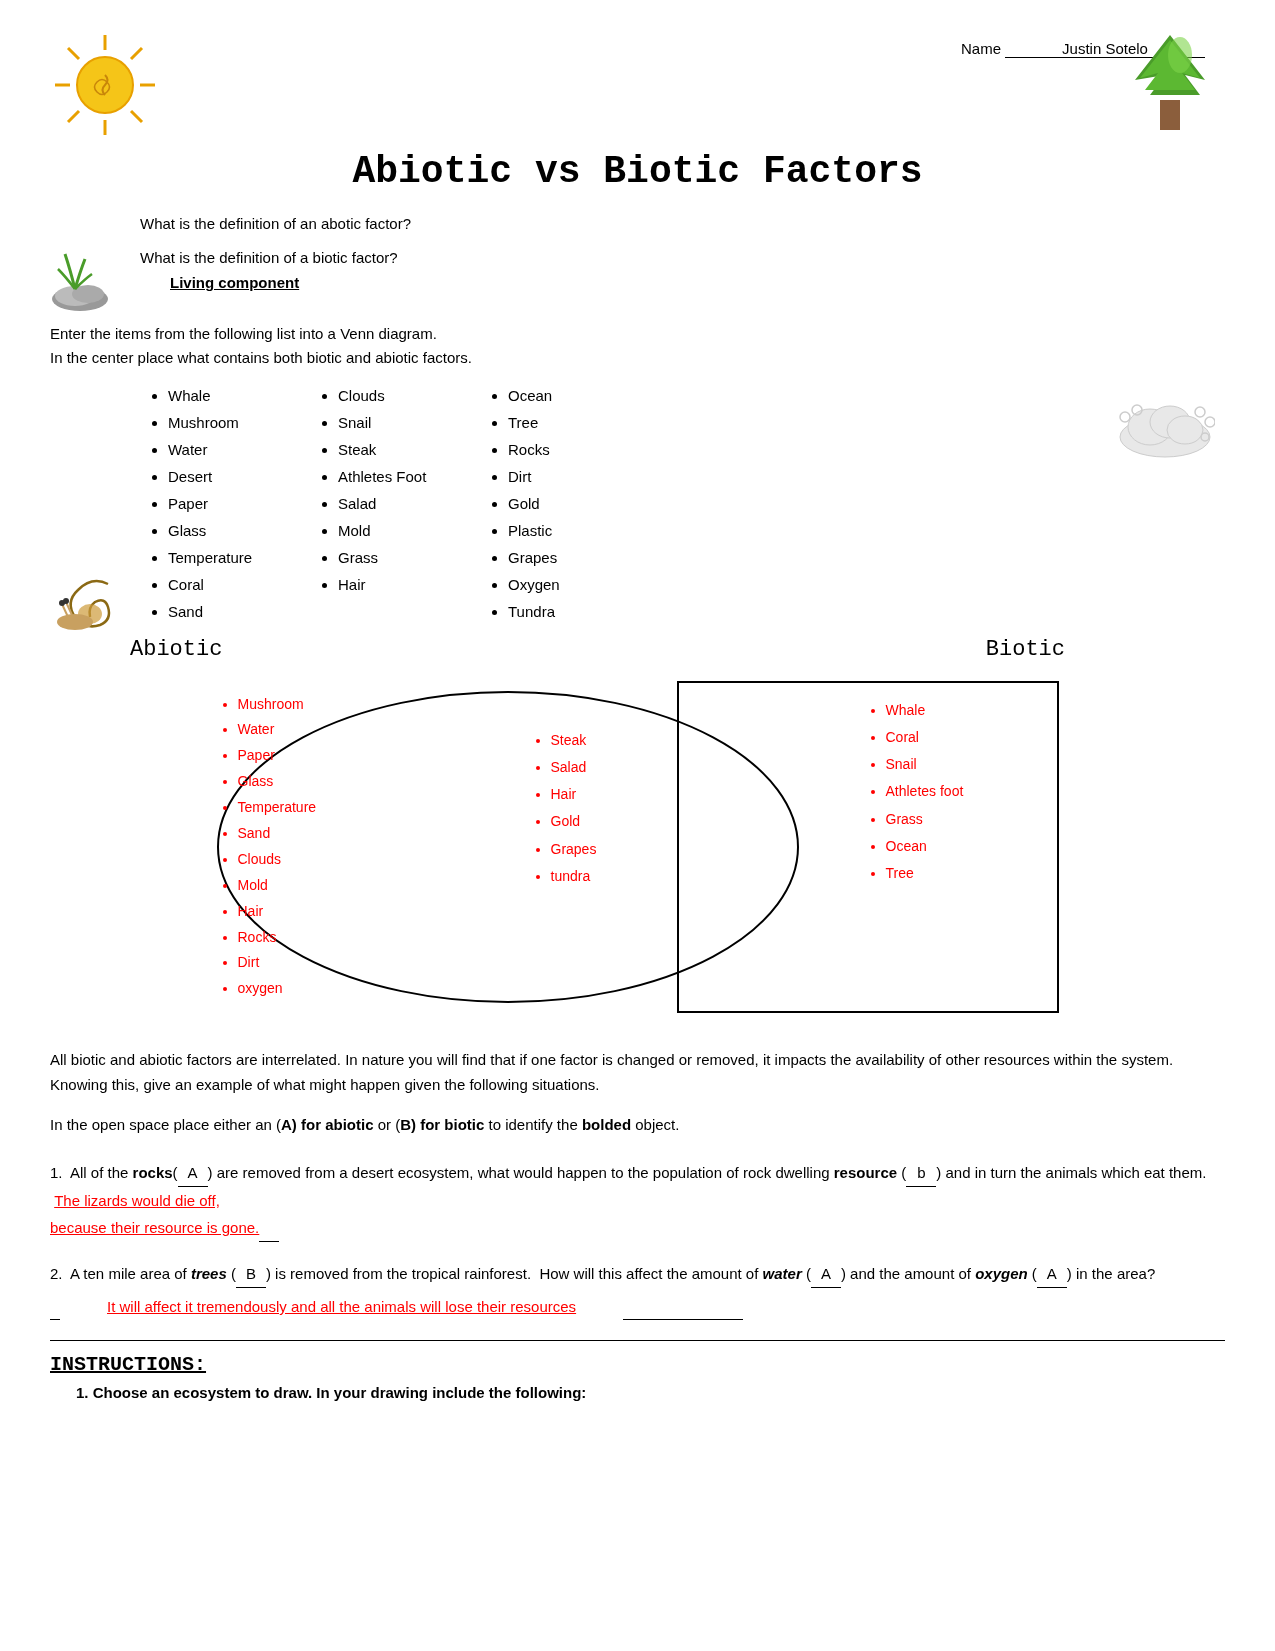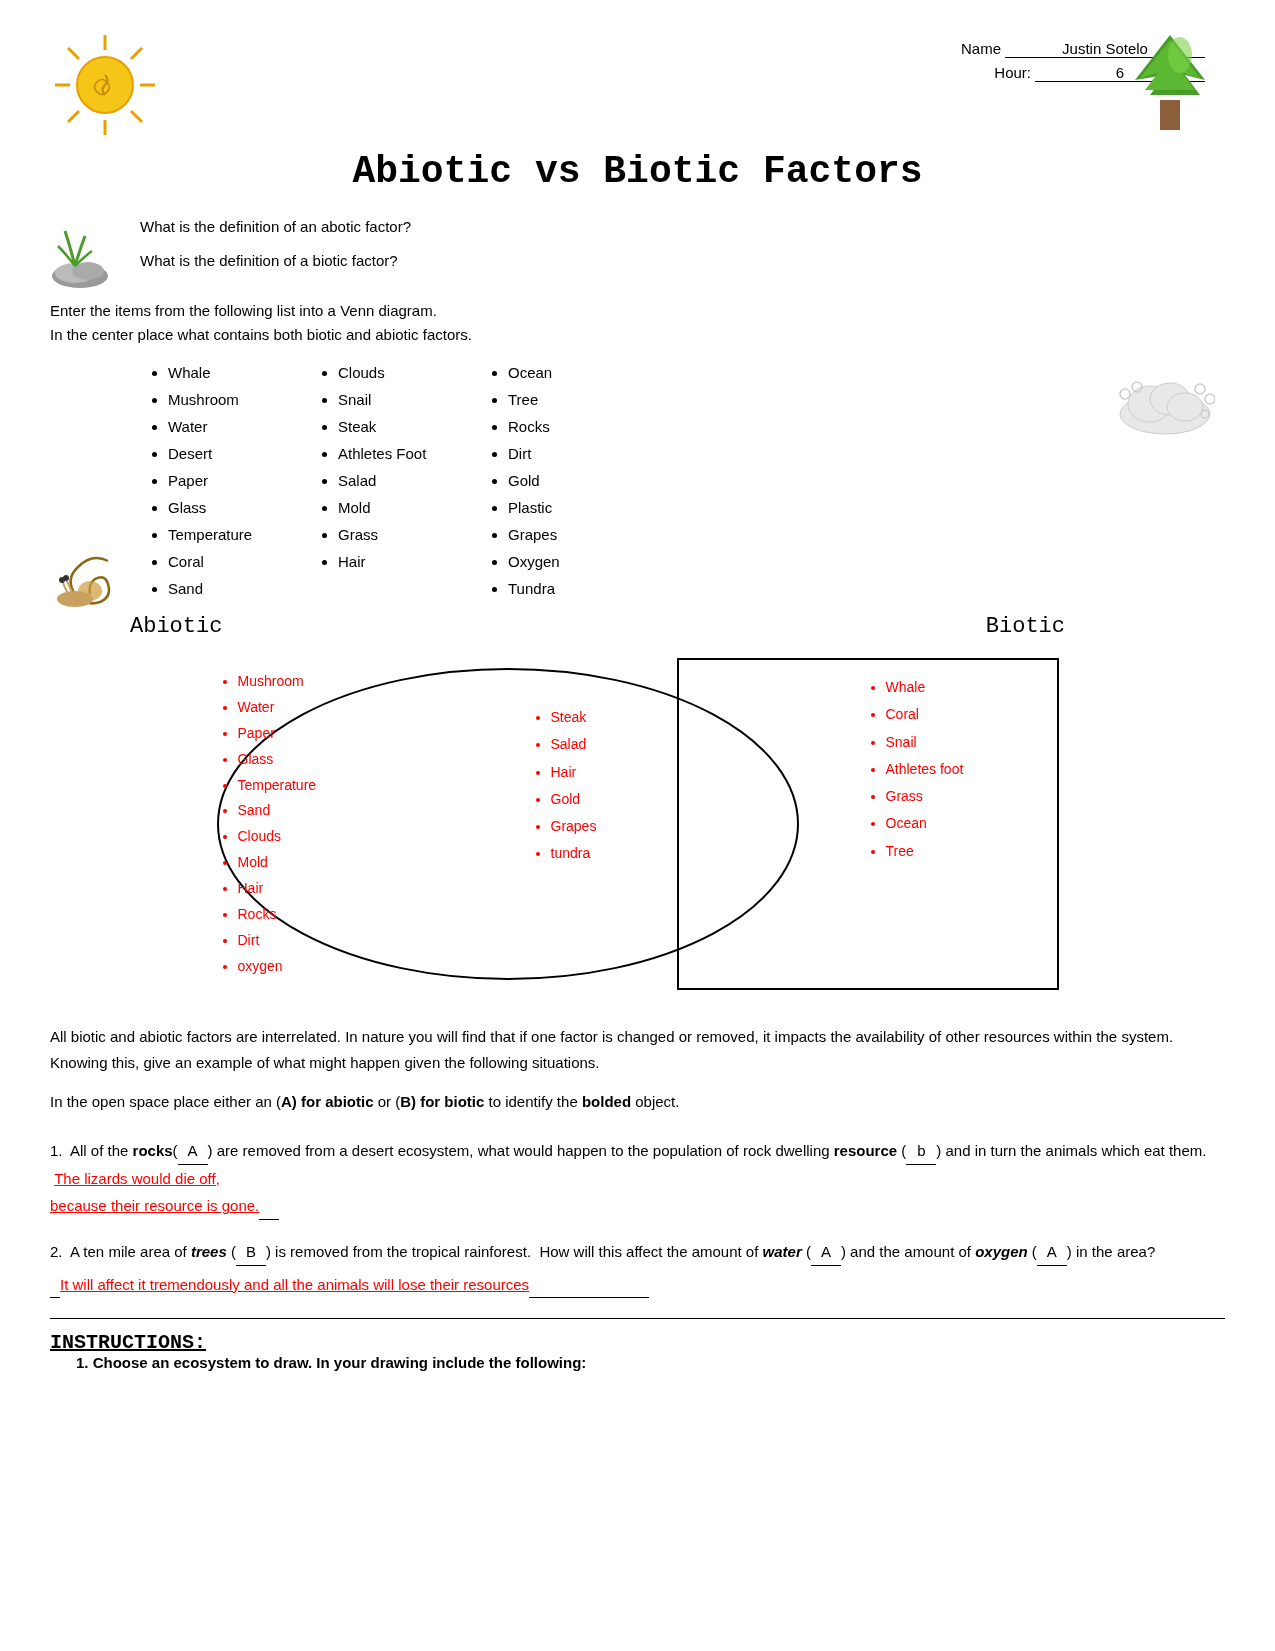--- a/index.html
+++ b/index.html
@@ -104,21 +104,21 @@
       margin: 20px 0 12px 0;
     }
 
     .instructions-section {
       font-size: 15px;
     }
     .instructions-title {
       font-size: 20px;
       font-weight: bold;
       text-decoration: underline;
-      margin-bottom: 0;
+      margin-bottom: 8px;
       font-family: 'Courier New', monospace;
     }
     .instructions-item {
       font-weight: bold;
       margin-left: 26px;
     }
   </style>
 </head>
 <body>
 
@@ -139,24 +139,20 @@
 
     <path d="M55 45 Q60 50 55 55 Q50 60 55 65" fill="none" stroke="#c8860a" stroke-width="2"></path>
     <path d="M47 52 Q52 47 57 52 Q62 57 57 62 Q52 67 47 62 Q42 57 47 52" fill="none" stroke="#c8860a" stroke-width="1.5"></path>
   </svg>
 
   <div style="flex:1; text-align:center; margin-right:20px; margin-top:10px;">
     <div class="name-line" style="display:flex; justify-content:flex-end; gap:4px; margin-bottom:6px;">
       <span>Name</span>
       <span style="border-bottom:1px solid #000; min-width:200px;">Justin Sotelo</span>
     </div>
-    <div style="display:flex; justify-content:flex-end; gap:4px;">
-      <span>Hour:</span>
-      <span style="border-bottom:1px solid #000; min-width:170px;">6</span>
-    </div>
   </div>
 </div>
 
 <div style="position:absolute; top:30px; right:50px;">
   <svg width="110" height="110" viewBox="0 0 110 110">
 
     <rect x="45" y="70" width="20" height="30" fill="#8B5E3C"></rect>
 
     <polygon points="55,5 90,50 70,45 85,65 35,65 50,45 20,50" fill="#4a9c2a"></polygon>
     <polygon points="55,10 85,48 67,43 80,60 30,60 43,43 25,48" fill="#5cb832"></polygon>
@@ -178,20 +174,21 @@
 
     <path d="M25 55 Q20 35 15 20" stroke="#4a9c2a" stroke-width="3" fill="none"></path>
     <path d="M25 55 Q30 38 35 25" stroke="#4a9c2a" stroke-width="3" fill="none"></path>
     <path d="M25 55 Q15 42 8 35" stroke="#4a9c2a" stroke-width="2.5" fill="none"></path>
     <path d="M25 55 Q35 45 42 40" stroke="#4a9c2a" stroke-width="2.5" fill="none"></path>
   </svg>
 
   <div class="definitions" style="flex:1;">
     <div>What is the definition of an abotic factor?</div>
     <div style="margin-top:8px;">What is the definition of a biotic factor?</div>
+    <div class="def-answer">Living component</div>
   </div>
 </div>
 
 <div class="instructions-text">
   <div>Enter the items from the following list into a Venn diagram.</div>
   <div>In the center place what contains both biotic and abiotic factors.</div>
 </div>
 
 <div style="position:relative; margin-bottom:12px;">
 
@@ -324,21 +321,21 @@
       <p>
         1.&nbsp; All of the <strong>rocks</strong>(<span class="blank">A</span>) are removed from a desert ecosystem, what would happen to the population of rock dwelling <strong>resource</strong> (<span class="blank">&nbsp;b&nbsp;</span>) and in turn the animals which eat them. &nbsp;<span class="q-answer">The lizards would die off,</span>
       </p>
       <p><span class="q-answer">because their resource is gone.</span><span class="blank" style="min-width:20px;">&nbsp;&nbsp;</span></p>
     </div>
 
     <div class="question-item">
       <p>
         2.&nbsp; A ten mile area of <em><strong>trees</strong></em> (<span class="blank">&nbsp;B&nbsp;</span>) is removed from the tropical rainforest.&nbsp; How will this affect the amount of <em><strong>water</strong></em> (<span class="blank">&nbsp;A&nbsp;</span>) and the amount of <em><strong>oxygen</strong></em> (<span class="blank">&nbsp;A&nbsp;</span>) in the area?
       </p>
-      <div style="display:flex; align-items:flex-end; margin-top:4px;">
+      <div style="display:flex; align-items:flex-end; margin-top:4px;gap:47px;">
         <span style="border-bottom:1px solid #000; min-width:10px;">&nbsp;</span>
         <span class="q-answer">It will affect it tremendously and all the animals will lose their resources</span>
         <span style="border-bottom:1px solid #000; min-width:120px;">&nbsp;</span>
       </div>
     </div>
   </div>
 </div>
 
 <hr class="divider">
 

